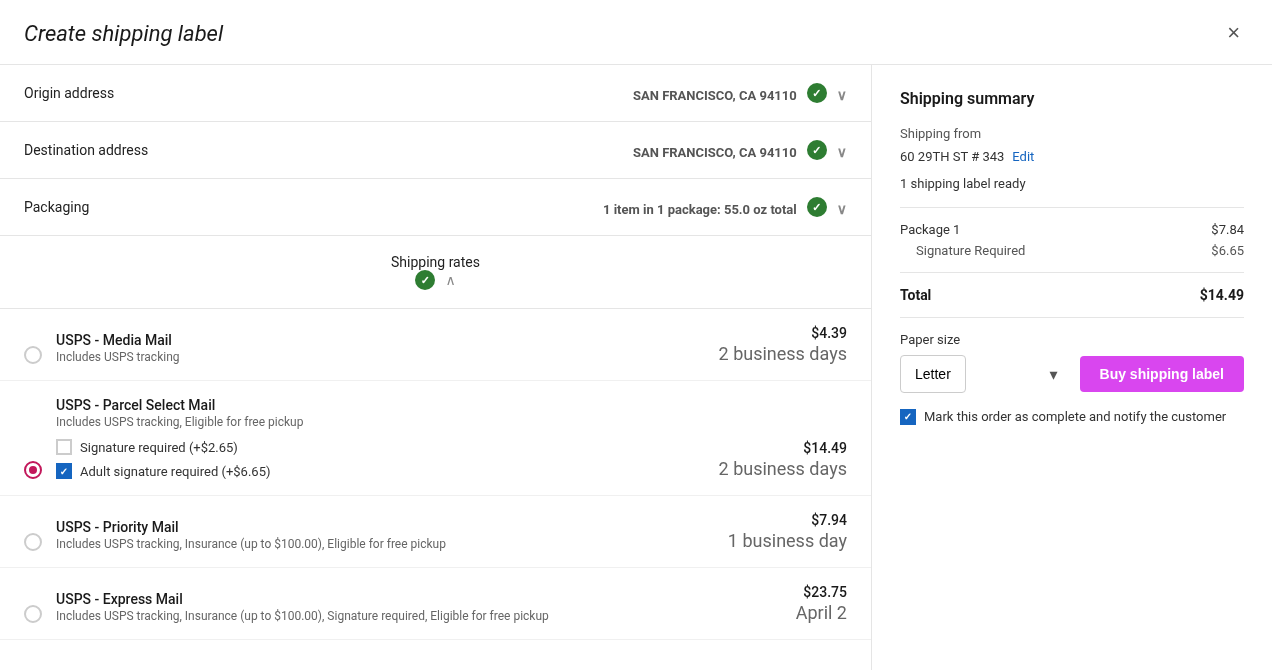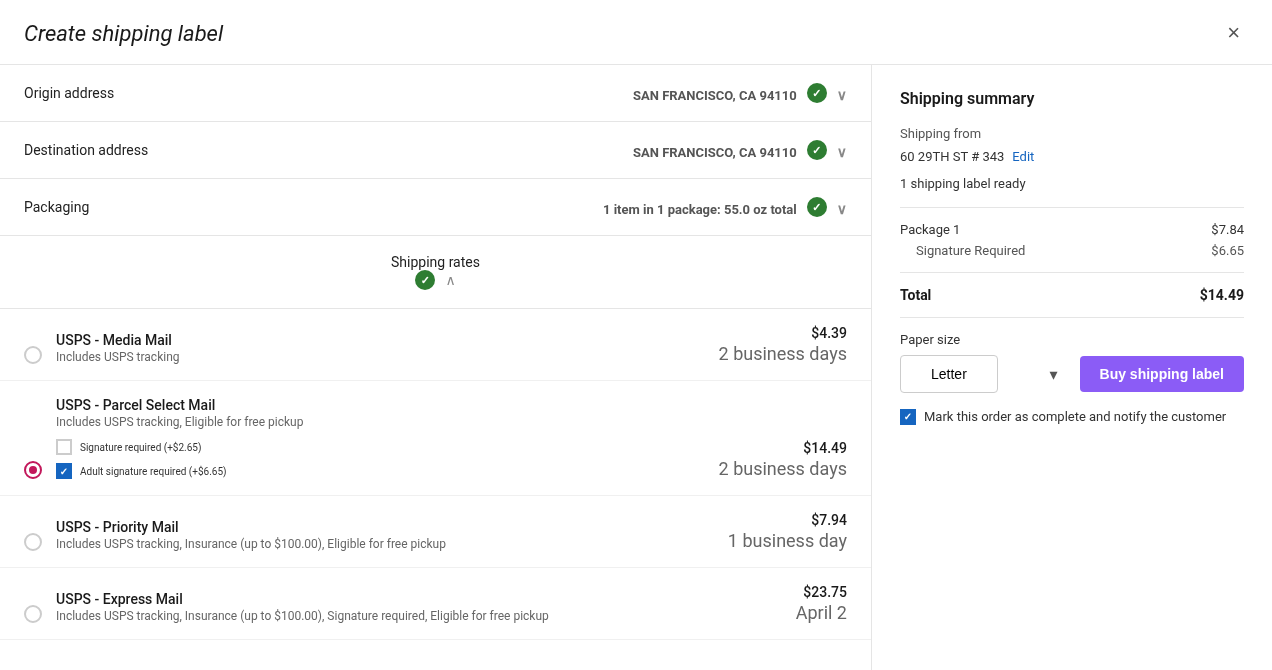--- a/index.html
+++ b/index.html
@@ -200,21 +200,21 @@
       background: #1565c0;
       border-color: #1565c0;
     }
     .checkbox-box.checked::after {
       content: '✓';
       color: #fff;
       font-size: 10px;
       font-weight: bold;
     }
     .option-label {
-      font-size: 10px;
+      font-size: 13px;
       color: #333;
     }
     .rate-price {
       text-align: right;
       flex-shrink: 0;
     }
     .rate-price-value {
       font-size: 14px;
       color: #1a1a1a;
       font-weight: 500;
@@ -287,21 +287,21 @@
       margin-top: 4px;
     }
     .paper-size-row {
       display: flex;
       gap: 10px;
       align-items: center;
       margin-bottom: 16px;
     }
     .paper-select {
       flex: 1;
-      padding: 10px 30px;
+      padding: 10px 14px;
       border: 1px solid #ccc;
       border-radius: 4px;
       font-size: 14px;
       appearance: none;
       background: #fff;
       cursor: pointer;
       position: relative;
     }
     .select-wrapper {
       flex: 1;
@@ -310,21 +310,21 @@
     .select-wrapper::after {
       content: '▾';
       position: absolute;
       right: 12px;
       top: 50%;
       transform: translateY(-50%);
       pointer-events: none;
       color: #555;
     }
     .buy-btn {
-      background: #8b5cf6;
+      background: #d946ef;
       color: #fff;
       border: none;
       border-radius: 4px;
       padding: 10px 20px;
       font-size: 14px;
       font-weight: 600;
       cursor: pointer;
       white-space: nowrap;
     }
     .notify-row {

